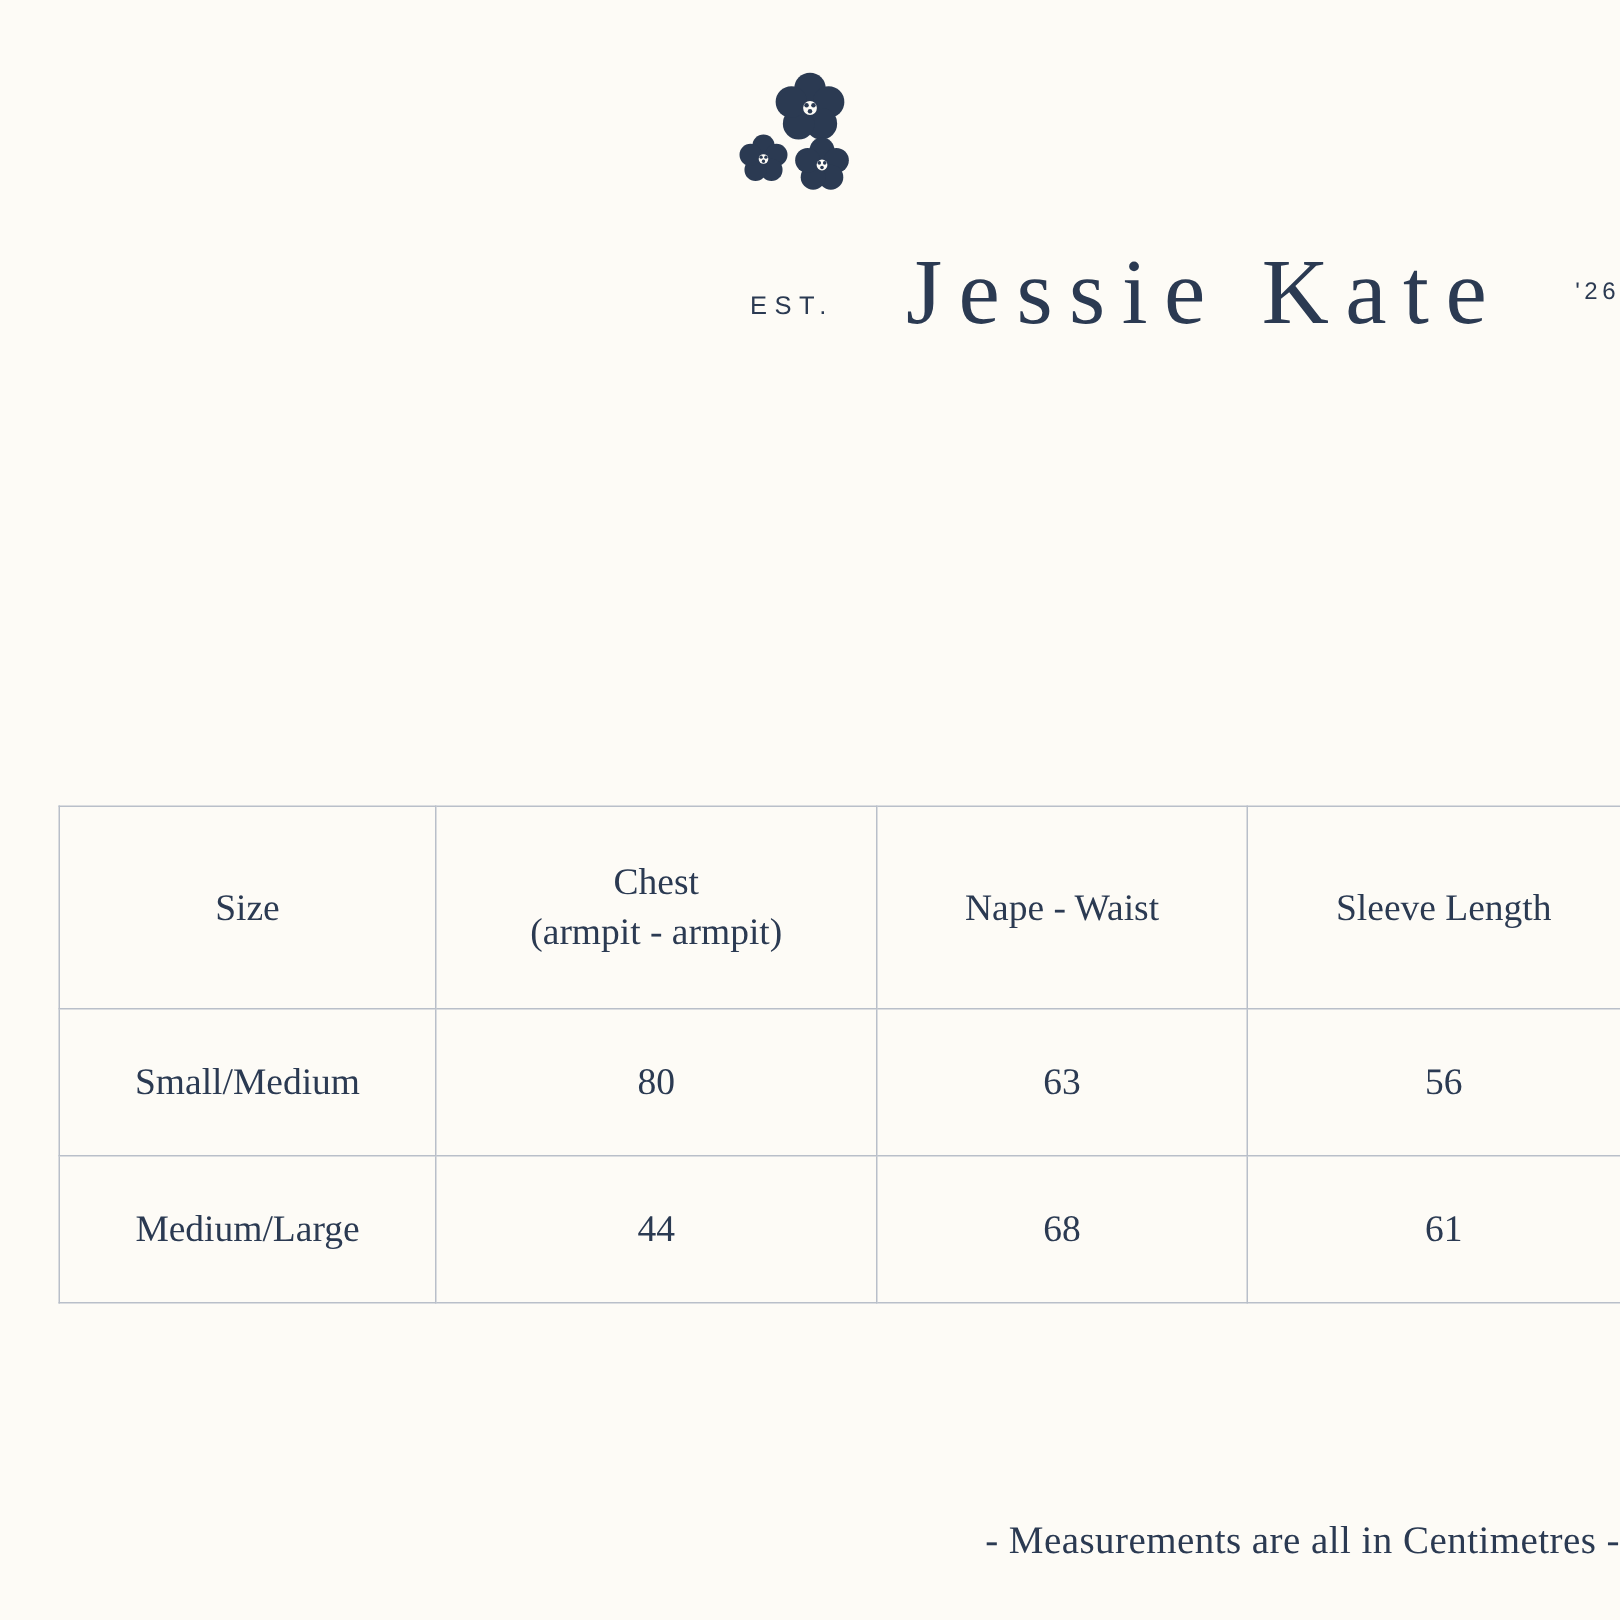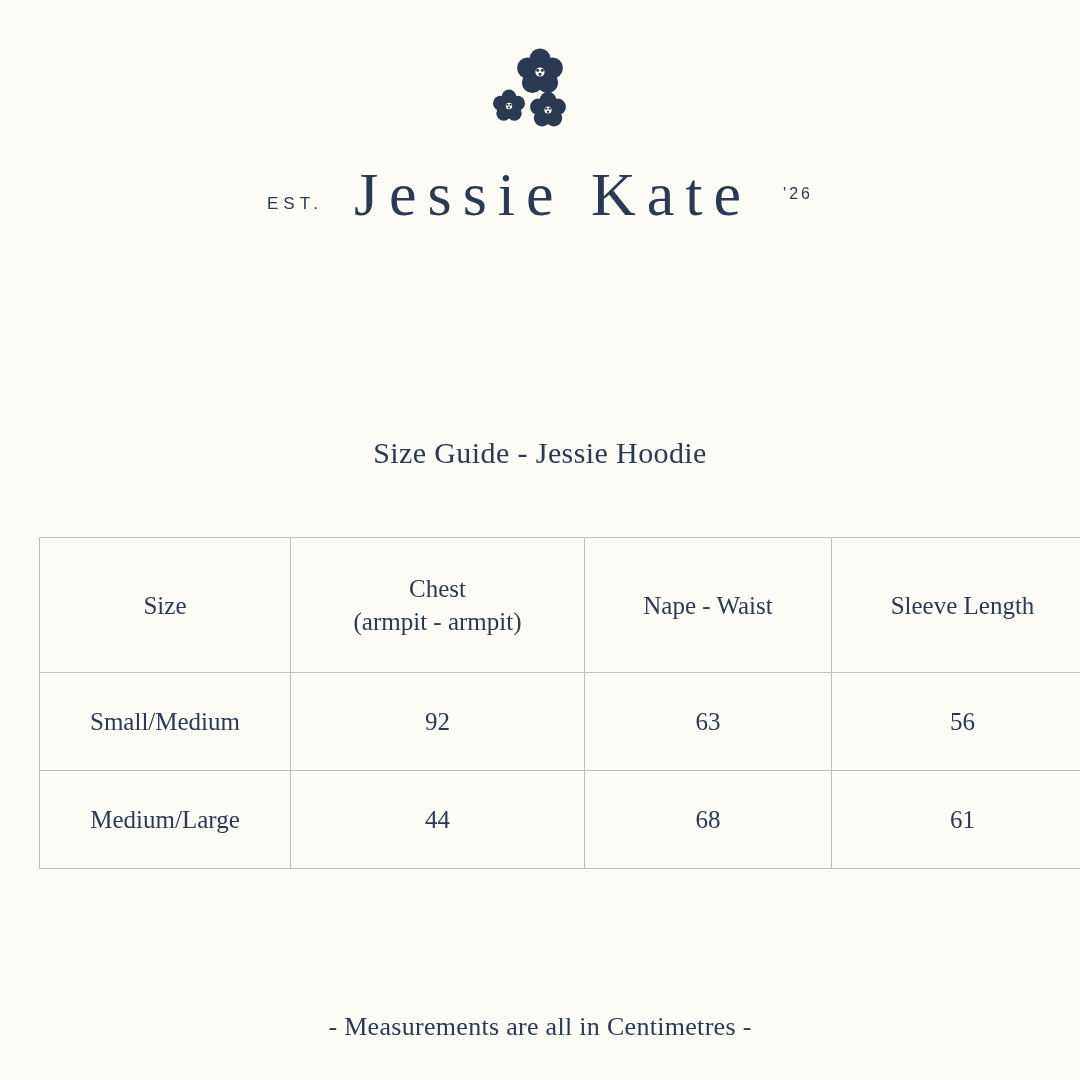--- a/index.html
+++ b/index.html
@@ -29,22 +29,22 @@
     right: 0;
     text-align: center;
   }
   .flower-mark {
     display: block;
     margin: 0 auto 22px auto;
   }
   .brand-line {
     display: flex;
     align-items: baseline;
-    justify-content: center;
-    gap: 31px;
+    justify-content: flex-end;
+    gap: 48px;
   }
   .est {
     font-family: "Liberation Sans", sans-serif;
     font-size: 17px;
     letter-spacing: 5px;
     color: #2b3a52;
     font-weight: 400;
     position: relative;
     top: -6px;
   }
@@ -112,21 +112,21 @@
   .head-sub {
     display: block;
   }
 
   
   .footnote {
     position: absolute;
     top: 1012px;
     left: 0;
     right: 0;
-    text-align: center;
+    text-align: right;
     font-size: 26px;
     letter-spacing: 0.3px;
     color: #2b3a52;
   }
 </style>
 </head>
 <body>
 
 <div class="page">
 
@@ -173,42 +173,41 @@
         </g>
       </svg>
     </span>
     <div class="brand-line">
       <span class="est">EST.</span>
       <span class="brand-name">Jessie Kate</span>
       <span class="year">'26</span>
     </div>
   </div>
 
-  <div class="guide-title">Size Guide - Jessie Hoodie</div>
 
   <table class="size-table">
     <tbody>
       <tr class="head-row">
         <td class="col-size">
           <span class="head-sub">Size</span>
         </td>
         <td class="col-chest">
           <span class="head-sub">Chest</span>
           <span class="head-sub">(armpit - armpit)</span>
         </td>
         <td class="col-nape">
           <span class="head-sub">Nape - Waist</span>
         </td>
         <td class="col-sleeve">
           <span class="head-sub">Sleeve Length</span>
         </td>
       </tr>
       <tr class="body-row">
         <td>Small/Medium</td>
-        <td>92</td>
+        <td>80</td>
         <td>63</td>
         <td>56</td>
       </tr>
       <tr class="body-row">
         <td>Medium/Large</td>
         <td>44</td>
         <td>68</td>
         <td>61</td>
       </tr>
     </tbody>

